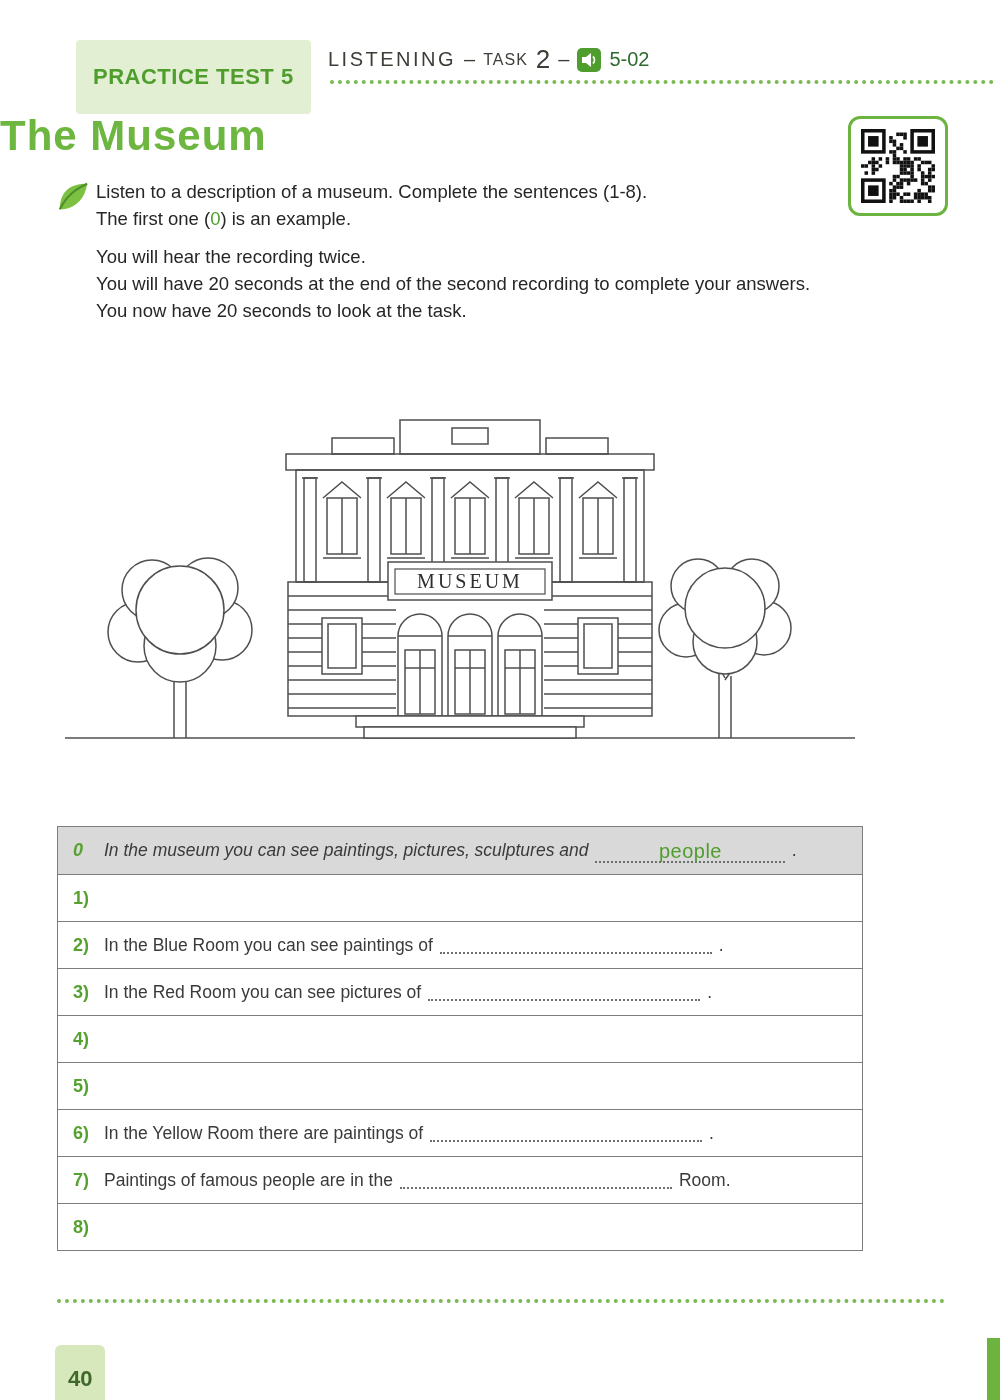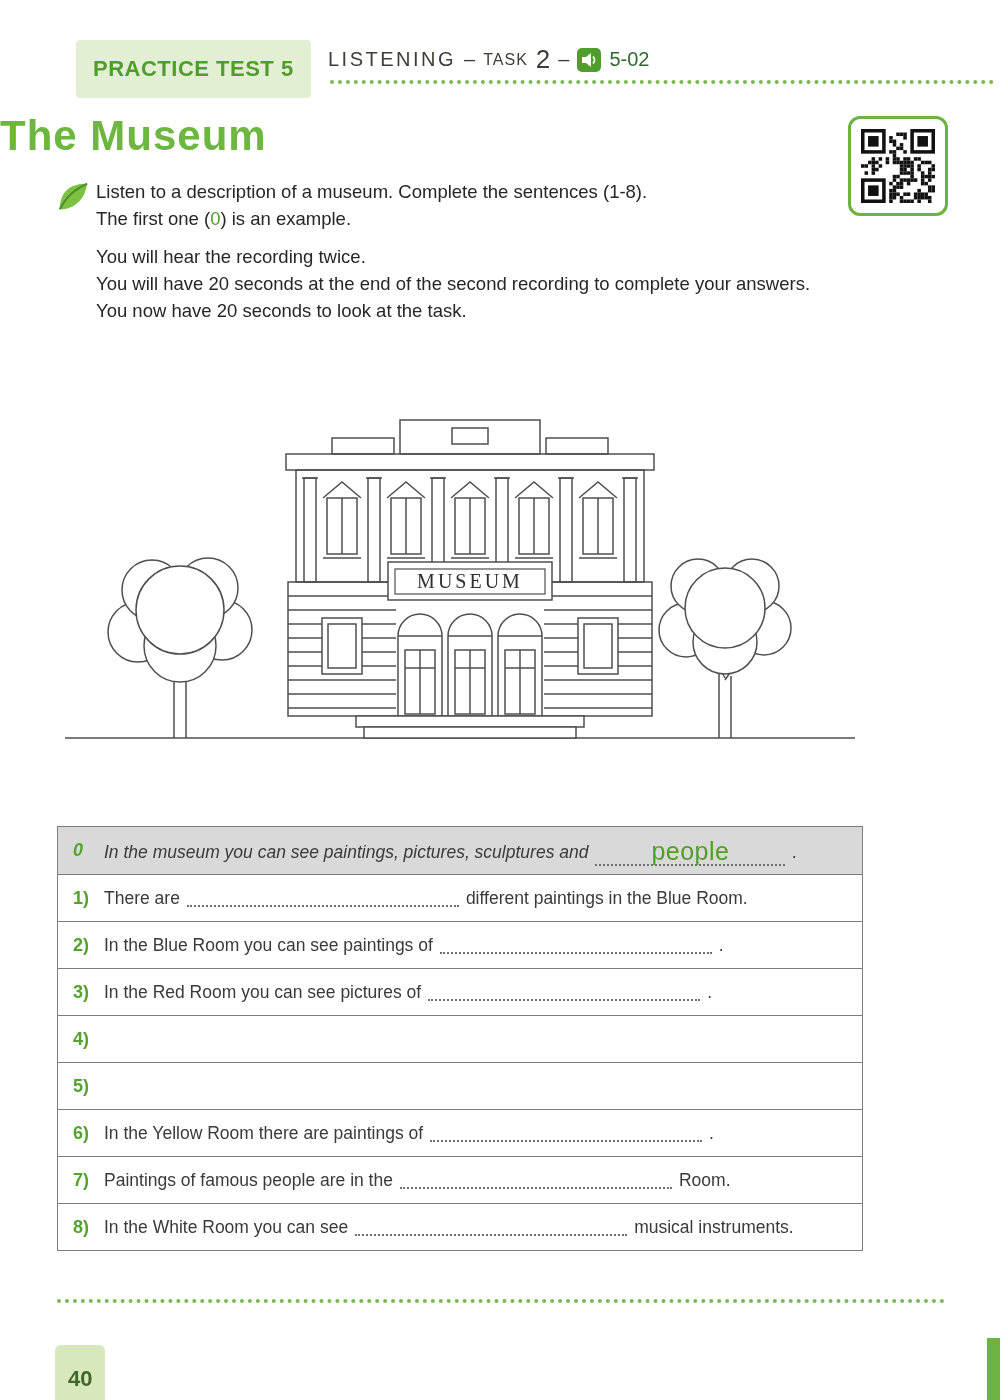--- a/index.html
+++ b/index.html
@@ -2,21 +2,21 @@
 <html><head>
 <meta charset="utf-8">
 <style>
   * { margin:0; padding:0; box-sizing:border-box; }
   html,body { background:#ffffff; }
   body { font-family:"Liberation Sans", sans-serif; }
   .page { position:relative; width:1000px; height:1400px; background:#ffffff; overflow:hidden; }
 
   
   .pt-badge { position:absolute; left:76px; top:40px; background:#e2efd3; color:#4f9d2d;
-              font-size:22px; font-weight:bold; letter-spacing:.5px; padding:16px 17px; border-radius:4px; }
+              font-size:22px; font-weight:bold; letter-spacing:.5px; padding:24px 17px; border-radius:4px; }
   .header-line { position:absolute; left:328px; top:44px; display:flex; align-items:center; gap:8px;
                  color:#3e3e37; font-weight:normal; }
   .listening { font-size:20px; letter-spacing:2.5px; }
   .hdash { font-size:20px; color:#3e3e37; }
   .task-label { font-size:16px; letter-spacing:1px; }
   .task-num { font-size:26px; }
   .speaker-wrap { width:24px; height:24px; display:inline-flex; }
   .audio-code { font-size:20px; color:#2f6b30; }
   .dotted { border-top:4px dotted #7ab950; }
   .top-dotted { position:absolute; left:330px; right:6px; top:80px; }
@@ -42,21 +42,21 @@
   
   .task-table { position:absolute; left:57px; top:826px; width:806px; border:1.5px solid #7d7d7d; background:#fff; }
   .trow { display:flex; align-items:center; min-height:47px; border-top:1px solid #7d7d7d; padding:6px 12px 6px 0; }
   .trow:first-child { border-top:none; }
   .trow .num { flex:0 0 46px; padding-left:15px; color:#56a22f; font-weight:bold; font-size:18px; }
   .sentence { font-size:17.5px; color:#3a3a3a; }
   .blank { display:inline-block; width:272px; border-bottom:2px dotted #6e6e6e; height:.95em;
            margin:0 7px; vertical-align:-3px; }
   .trow.example { background:#d9d9d9; font-style:italic; }
   .blank.ex { width:190px; height:auto; text-align:center; vertical-align:baseline; }
-  .answer { color:#4f9d2d; font-style:normal; font-size:25px; position:relative; top:2px; letter-spacing:.5px; }
+  .answer { color:#4f9d2d; font-style:normal; font-size:20px; position:relative; top:2px; letter-spacing:.5px; }
 
   
   .page-num { position:absolute; left:55px; top:1345px; background:#d6e8bc; color:#41682a;
               font-size:22px; font-weight:bold; padding:21px 13px; border-radius:6px; }
   .edge-tab { position:absolute; right:0; bottom:0; width:13px; height:62px; background:#6cb33f; }
 </style>
 </head>
 <body>
 
 <div class="page">
@@ -311,23 +311,20 @@
 
     <div class="trow example">
       <span class="num green">0</span>
       <span class="sentence">
         <span>In the museum you can see paintings, pictures, sculptures and</span><span class="blank ex"><span class="answer">people</span></span><span>.</span>
       </span>
     </div>
 
     <div class="trow">
       <span class="num">1)</span>
-      <span class="sentence">
-        <span>There are</span><span class="blank"></span><span>different paintings in the Blue Room.</span>
-      </span>
     </div>
 
     <div class="trow">
       <span class="num">2)</span>
       <span class="sentence">
         <span>In the Blue Room you can see paintings of</span><span class="blank"></span><span>.</span>
       </span>
     </div>
 
     <div class="trow">
@@ -354,23 +351,20 @@
 
     <div class="trow">
       <span class="num">7)</span>
       <span class="sentence">
         <span>Paintings of famous people are in the</span><span class="blank"></span><span>Room.</span>
       </span>
     </div>
 
     <div class="trow">
       <span class="num">8)</span>
-      <span class="sentence">
-        <span>In the White Room you can see</span><span class="blank"></span><span>musical instruments.</span>
-      </span>
     </div>
 
   </div>
 
   <div class="dotted bottom-dotted"></div>
   <div class="page-num">40</div>
   <div class="edge-tab"></div>
 
 </div>
 

